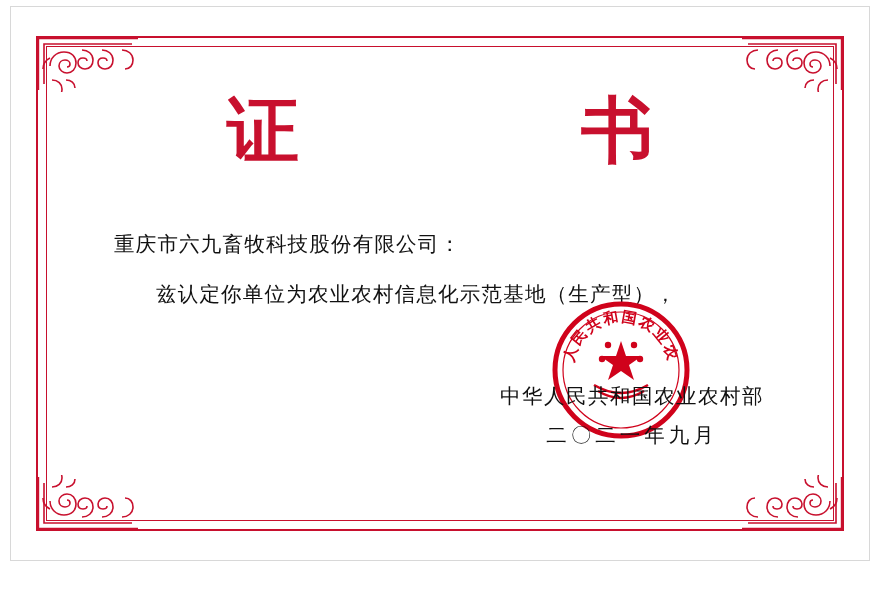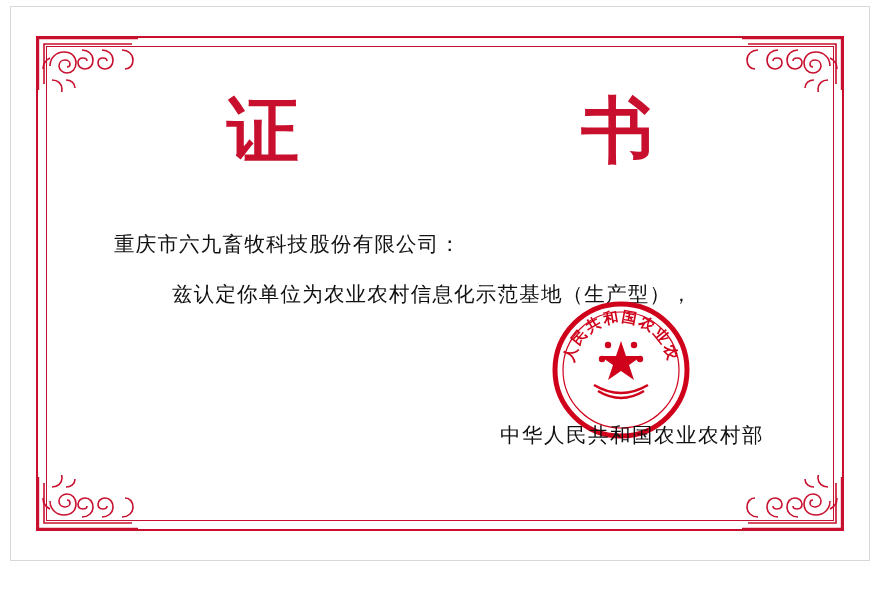--- a/index.html
+++ b/index.html
@@ -96,21 +96,20 @@
     color: #111111;
     font-size: 20.5px;
     line-height: 2.25;
     letter-spacing: 1.2px;
   }
   .recipient {
     margin-bottom: 4px;
   }
   .para {
     text-indent: 42px;
-    margin-left: 16px;
   }
 
   .signature-block {
     position: absolute;
     right: 46px;
     bottom: 52px;
     text-align: center;
     font-family: "DejaVu Serif", serif;
     color: #111111;
     font-size: 20.5px;
@@ -224,16 +223,17 @@
           <path id="sealTextPath" d="M71,71 m-48,0 a48,48 0 1,1 96,0" transform="rotate(0 71 71)"></path>
         </defs>
         <text font-family="DejaVu Serif, serif" font-size="15" font-weight="bold" fill="#d0021b" letter-spacing="2">
           <textPath href="#sealTextPath" startOffset="50%" text-anchor="middle">中华人民共和国农业农村部</textPath>
         </text>
       </svg>
     </div>
 
     <div class="signature-block">
       <div>中华人民共和国农业农村部</div>
+      <div class="sig-date">二〇二一年九月</div>
     </div>
 
   </div>
 </div>
 
 </body></html>

